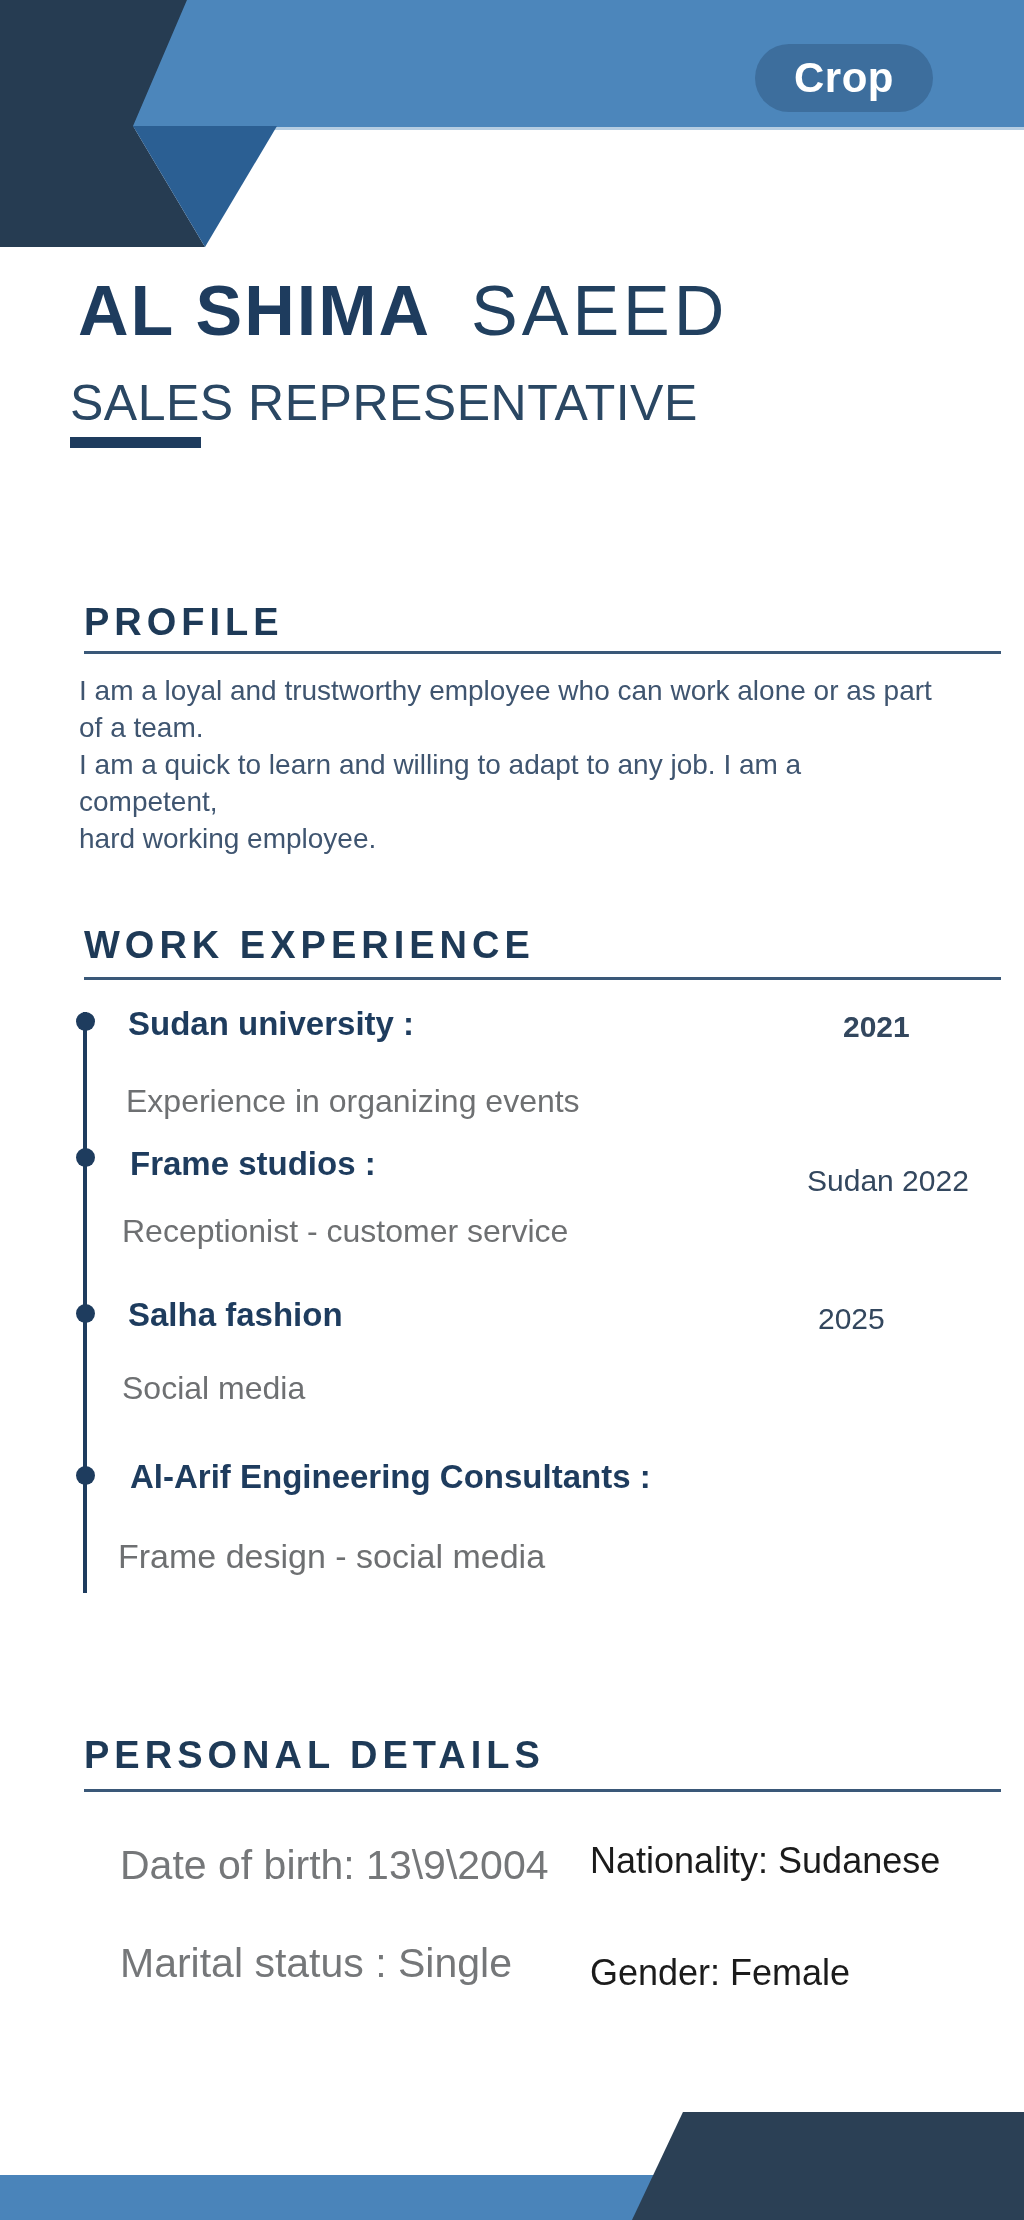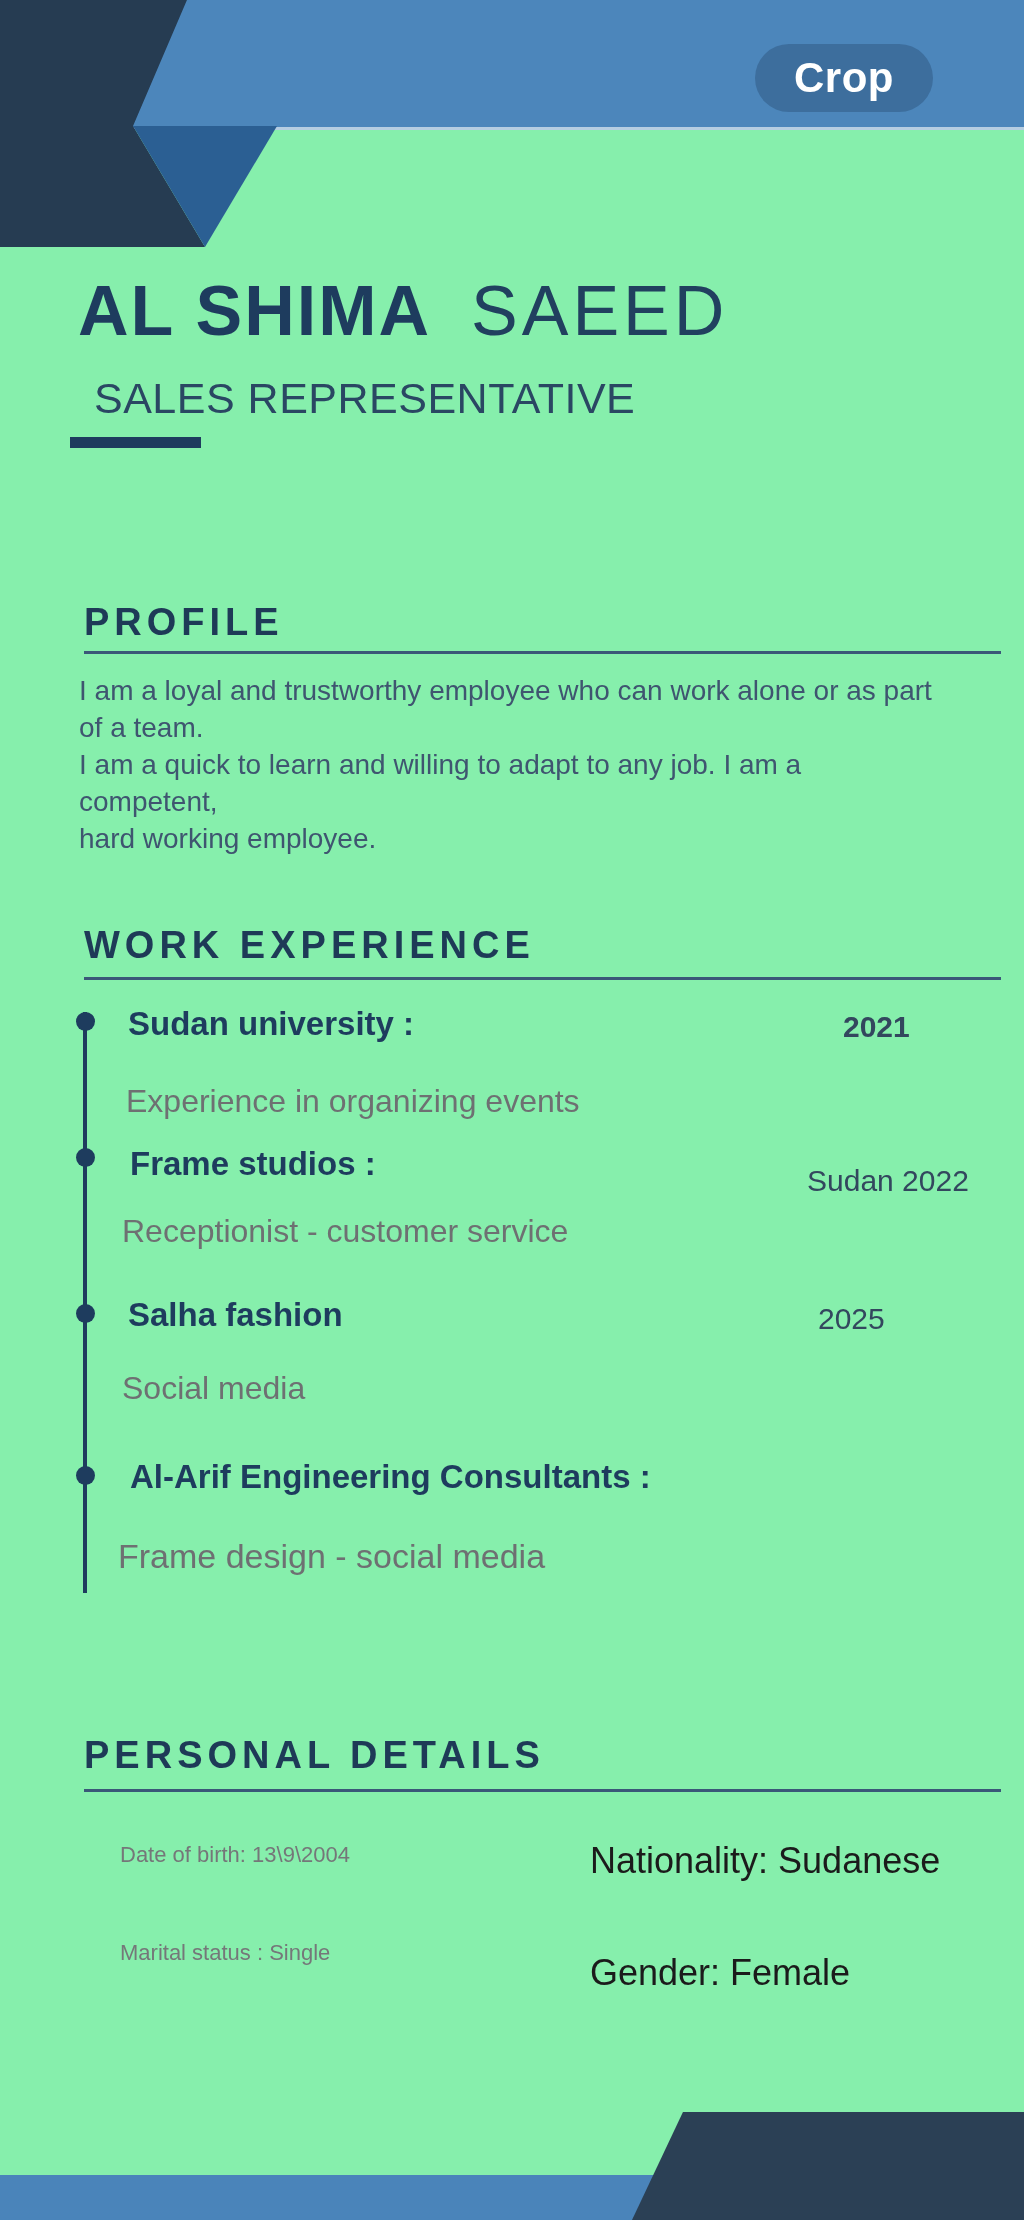--- a/index.html
+++ b/index.html
@@ -1,19 +1,19 @@
 <!DOCTYPE html>
 <html><head>
 <meta charset="utf-8">
 <style>
   html,body{margin:0;padding:0;background:#e9e9e9;}
   .page{
     position:relative;
     width:1024px;height:2220px;
-    background:#86efac;
+    background:#ffffff;
     overflow:hidden;
     font-family:"Liberation Sans", sans-serif;
     margin:0 auto;
   }
   .abs{position:absolute;}
 
   
   .band-top{left:0;top:0;width:1024px;height:127px;background:#4C86BB;border-bottom:3px solid #b5cde2;}
   .corner-dark-tl{left:0;top:0;width:205px;height:247px;background:#263C52;
     -webkit-clip-path:polygon(0 0,91.2% 0,64.9% 51%,100% 100%,0 100%);
@@ -32,38 +32,38 @@
     color:#ffffff;font-weight:bold;font-size:42px;
     font-family:"Liberation Sans", sans-serif;
     display:flex;align-items:center;justify-content:center;
     cursor:pointer;letter-spacing:0.5px;
   }
 
   
   .name{left:78px;top:276px;white-space:nowrap;color:#1E3C5E;font-size:70px;line-height:1;}
   .name .first{font-weight:800;letter-spacing:2px;}
   .name .last{font-weight:400;letter-spacing:4px;margin-left:40px;color:#21405f;}
-  .job-title{left:70px;top:374px;font-size:43px;letter-spacing:0.5px;color:#2A4763;white-space:nowrap;margin-left:24px;}
+  .job-title{left:70px;top:374px;font-size:50px;letter-spacing:0.5px;color:#2A4763;white-space:nowrap;}
   .title-underline{left:70px;top:437px;width:131px;height:11px;background:#1E3C5E;}
 
   
   .sec-heading{font-size:38px;font-weight:800;letter-spacing:5px;color:#1E3A57;white-space:nowrap;line-height:1;}
   .sec-rule{left:84px;width:917px;height:3px;background:#3A5878;}
 
   .profile-body{left:79px;top:672px;width:860px;font-size:28px;line-height:37px;color:#3F5570;white-space:pre-line;}
 
   
   .timeline-line{left:83px;top:1012px;width:4px;height:581px;background:#1E3C5E;}
   .timeline-dot{width:19px;height:19px;border-radius:50%;background:#1E3C5E;left:76px;}
 
   .xp-title{font-size:33px;font-weight:bold;color:#1E3C5E;white-space:nowrap;}
   .xp-date{font-size:30px;color:#33475E;white-space:nowrap;}
   .xp-desc{font-size:32px;color:#6E7072;white-space:nowrap;}
 
-  .pd-gray{font-size:22px;color:#757779;white-space:nowrap;}
+  .pd-gray{font-size:41px;color:#757779;white-space:nowrap;}
   .pd-black{font-size:36px;color:#1B1B1B;white-space:nowrap;}
 </style>
 </head>
 <body>
 
 <div class="page">
 
   <div class="abs band-top"></div>
   <div class="abs corner-dark-tl"></div>
   <div class="abs tri-mid-blue"></div>

